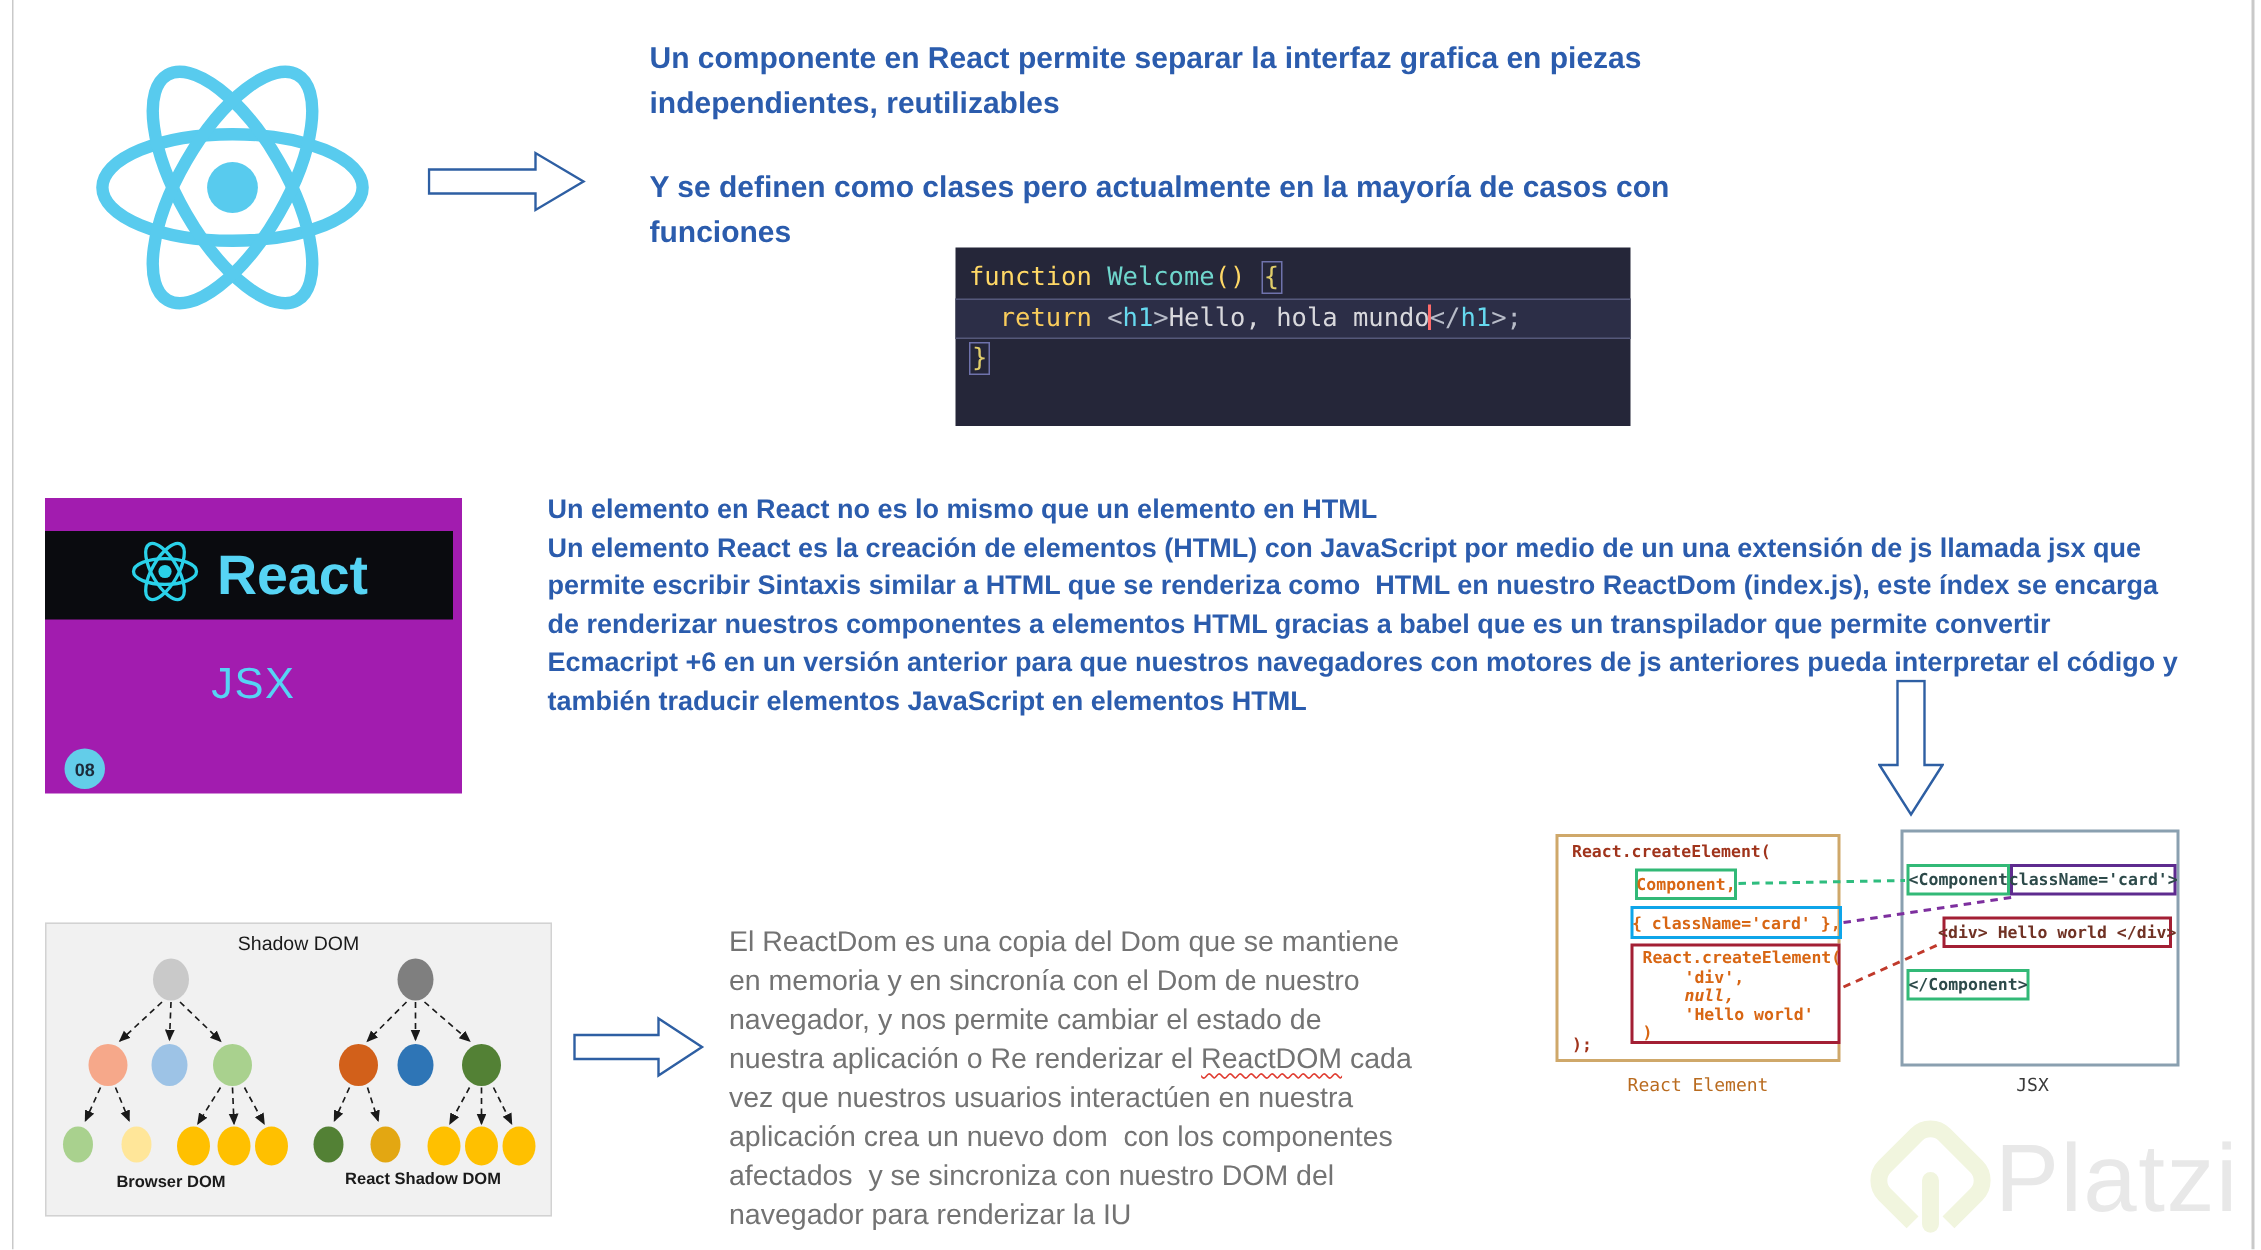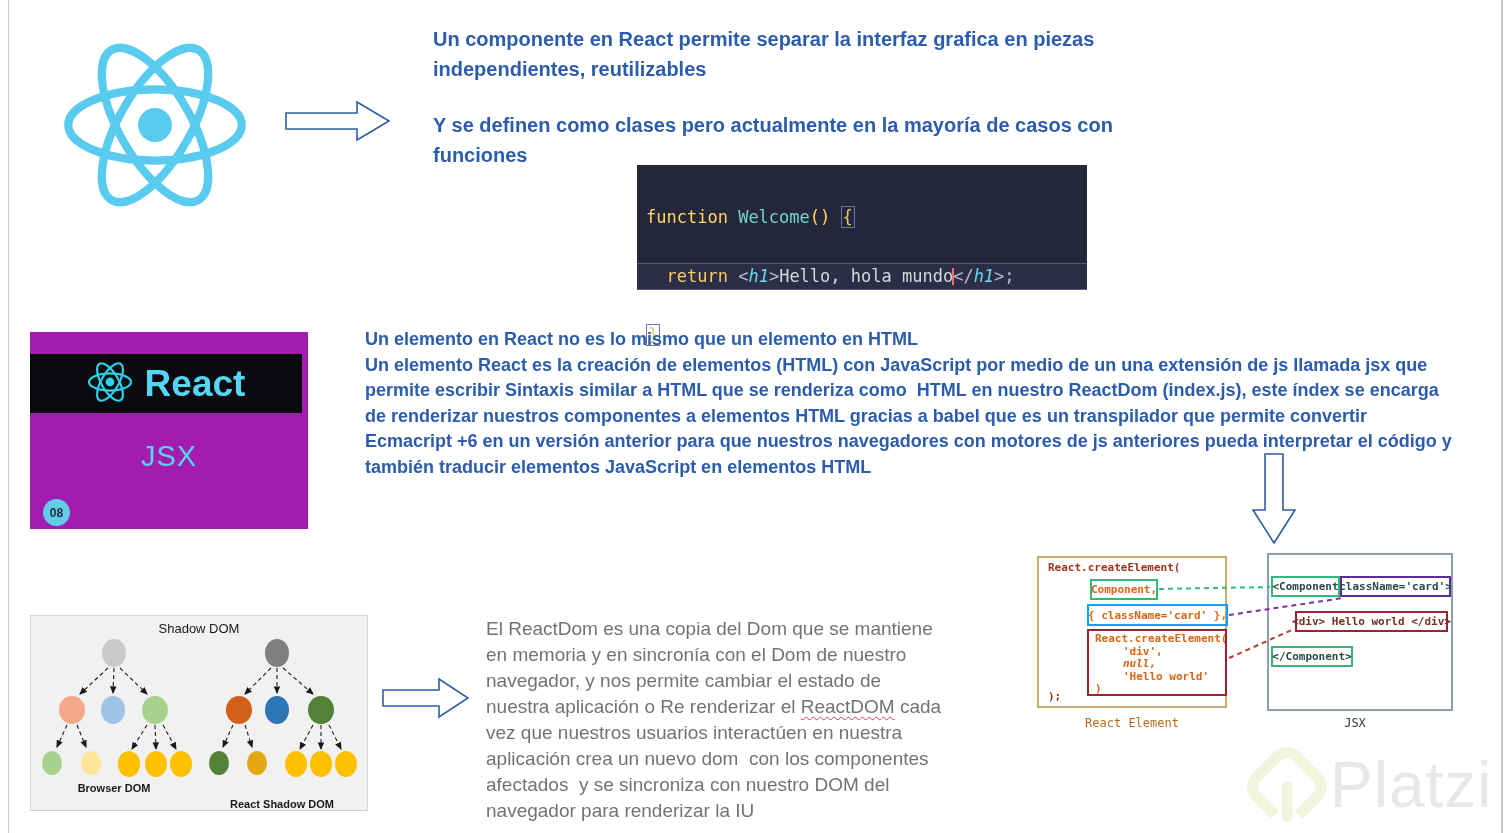--- a/index.html
+++ b/index.html
@@ -18,29 +18,29 @@
   .p-line{font-size:18px;line-height:25.5px;white-space:pre;}
   .rd-line{color:#737373;font-size:19px;line-height:26px;white-space:pre;}
   .squiggle{text-decoration:underline;text-decoration-style:wavy;text-decoration-color:#e03c31;text-decoration-thickness:1px;text-underline-offset:3px;}
 
   
   .code-block{
     left:637px;top:165px;width:450px;height:119px;background:#252639;
     font-family:"DejaVu Sans Mono",monospace;font-size:17px;line-height:27px;
     padding-top:7px;box-sizing:border-box;
   }
-  .code-line{height:27px;white-space:pre;padding-left:9px;margin-top:32px;}
+  .code-line{height:27px;white-space:pre;padding-left:9px;}
   .code-line.hl{background:#2c2e47;border-top:1px solid #55587a;border-bottom:1px solid #55587a;height:25px;line-height:25px;}
   .tk-kw{color:#ffd866;}
   .tk-fn{color:#6fd6cd;}
   .tk-paren{color:#ffd866;}
   .tk-brace{color:#e0cd6a;border:1px solid #6f72ac;padding:0 1px;}
   .tk-ret{color:#f9cc5b;}
   .tk-ang{color:#b8bcc8;}
-  .tk-tag{color:#66d9ef;font-style:italic;}
+  .tk-tag{color:#66d9ef;}
   .tk-txt{color:#d8d8dc;}
   .caret{display:inline-block;width:2px;height:17px;background:#ff6b6b;vertical-align:-3px;margin:0 -1px;}
 
   
   .card{left:30px;top:332px;width:278px;height:197px;background:#a21caf;}
   .card-banner{position:absolute;left:0;top:22px;width:272px;height:59px;background:#0a0b0f;
     display:flex;align-items:center;justify-content:center;gap:12px;}
   .card-brand{color:#56d4f4;font-size:37px;font-weight:bold;}
   .card-sub{position:absolute;left:0;top:108px;width:100%;text-align:center;color:#56d4f4;font-size:29px;letter-spacing:1px;}
   .badge{position:absolute;left:13px;top:167px;width:27px;height:27px;border-radius:50%;background:#63cde9;
@@ -172,21 +172,21 @@
     <ellipse cx="208" cy="94" rx="13" ry="14" fill="#d2601a"></ellipse>
     <ellipse cx="246" cy="94" rx="12" ry="14" fill="#2e75b6"></ellipse>
     <ellipse cx="290" cy="94" rx="13" ry="14" fill="#538135"></ellipse>
     <ellipse cx="188" cy="147" rx="10" ry="12" fill="#538135"></ellipse>
     <ellipse cx="226" cy="147" rx="10" ry="12" fill="#e3a712"></ellipse>
     <ellipse cx="265" cy="148" rx="11" ry="13" fill="#ffc000"></ellipse>
     <ellipse cx="290" cy="148" rx="11" ry="13" fill="#ffc000"></ellipse>
     <ellipse cx="315" cy="148" rx="11" ry="13" fill="#ffc000"></ellipse>
   </svg>
   <div class="sd-label" style="left:30px;top:166px;width:106px;">Browser DOM</div>
-  <div class="sd-label" style="left:181px;top:182px;width:140px;">React Shadow DOM</div>
+  <div class="sd-label" style="left:181px;top:164px;width:140px;">React Shadow DOM</div>
 </div>
 
 <div class="abs" style="left:382px;top:677px;width:88px;height:42px;">
   <svg width="88" height="42" viewBox="0 0 88 42">
     <polygon points="1,13 57,13 57,2 86,21 57,40 57,29 1,29" fill="#ffffff" stroke="#2e5fa3" stroke-width="1.6"></polygon>
   </svg>
 </div>
 
 <div class="abs" style="left:486px;top:616px;">
   <div class="rd-line">El ReactDom es una copia del Dom que se mantiene</div>

